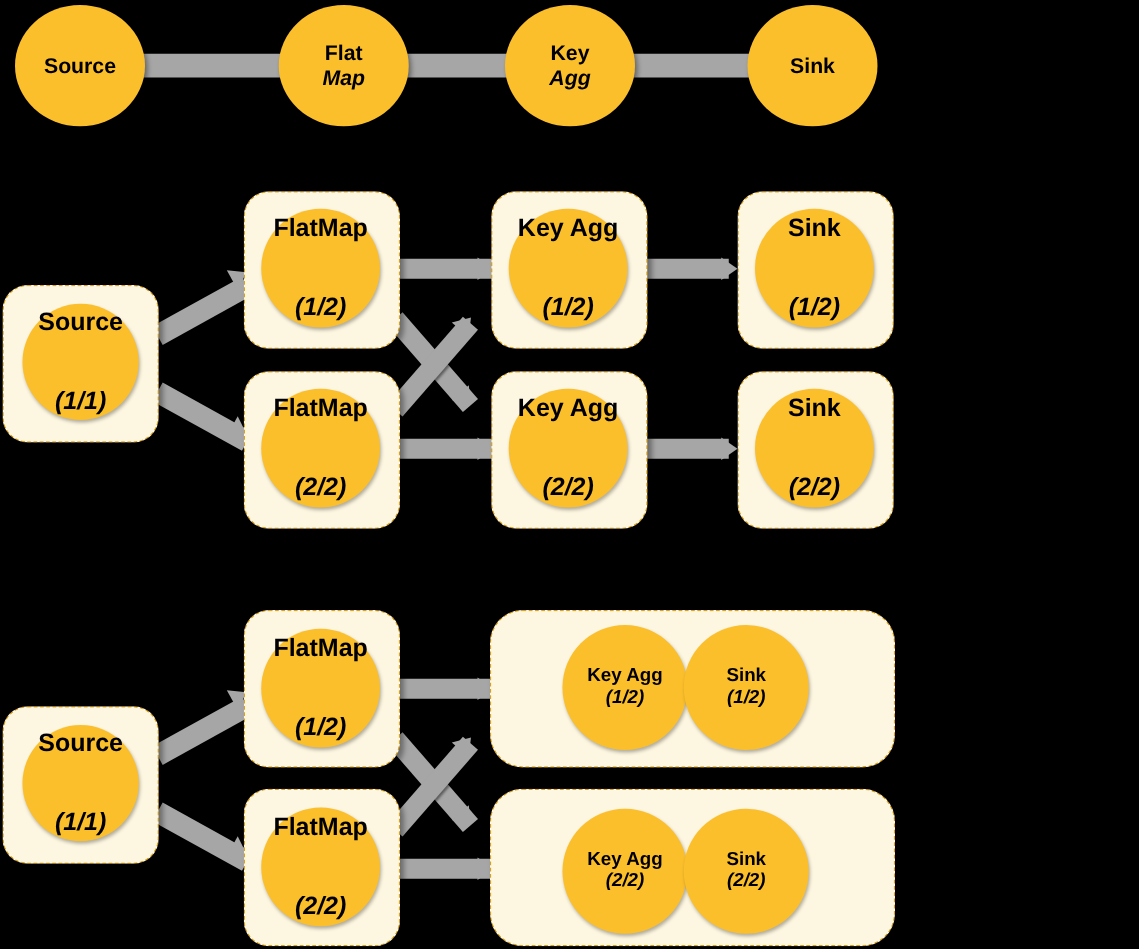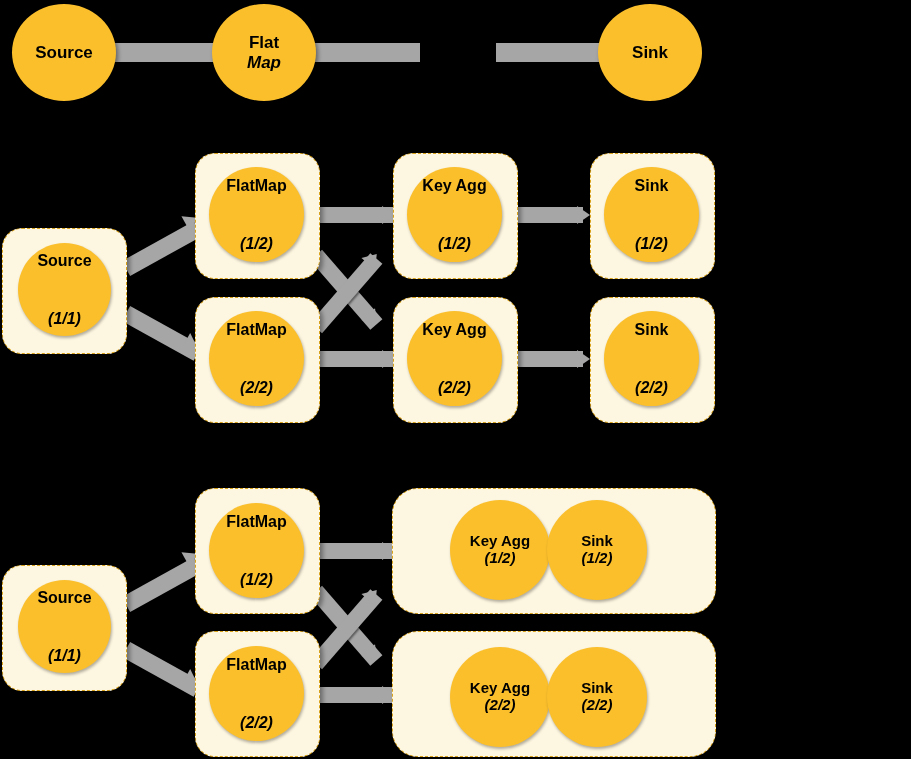--- a/index.html
+++ b/index.html
@@ -70,42 +70,46 @@
     z-index: 7;
     box-shadow: 1px 2px 3px rgba(0,0,0,0.3);
   }
   .node .l1 { display: block; }
   .node .l2 { display: block; font-style: italic; }
 
   .node.top {
     font-size: 17px;
     box-shadow: 2px 3px 4px rgba(0,0,0,0.4);
   }
-  .node.mid { font-size: 16px; gap: 40px; }
+  .node.mid { font-size: 20px; gap: 40px; }
   .node.chained { font-size: 15px; z-index: 8; }
 </style>
 </head>
 <body>
 
 <div id="stage">
 
   <div class="edge shadowed" style="left:104px; top:43px; width:120px; height:19px;"></div>
   <div class="edge shadowed" style="left:300px; top:43px; width:120px; height:19px;"></div>
   <div class="edge shadowed" style="left:496px; top:43px; width:120px; height:19px;"></div>
 
   <div class="node top" style="left:12px; top:4px; width:104px; height:97px;">
     <span class="l1">Source</span>
     <span class="l2"></span>
   </div>
 
-  <div class="node top" style="left:212px; top:4px; width:104px; height:97px;">
+  <div class="node top" style="left:223px; top:4px; width:104px; height:97px;">
     <span class="l1">Flat</span>
     <span class="l2">Map</span>
   </div>
 
+  <div class="node top" style="left:404px; top:4px; width:104px; height:97px;">
+    <span class="l1">Key</span>
+    <span class="l2">Agg</span>
+  </div>
 
   <div class="node top" style="left:598px; top:4px; width:104px; height:97px;">
     <span class="l1">Sink</span>
     <span class="l2"></span>
   </div>
 
   <div class="edge shadowed" style="left:126px; top:260px; width:82px; height:17px; transform:rotate(-29deg);"></div>
   <div class="arrowhead right" style="left:185px; top:212px; transform:rotate(-29deg);"></div>
 
   <div class="edge shadowed" style="left:126px; top:305px; width:82px; height:17px; transform:rotate(29deg);"></div>

